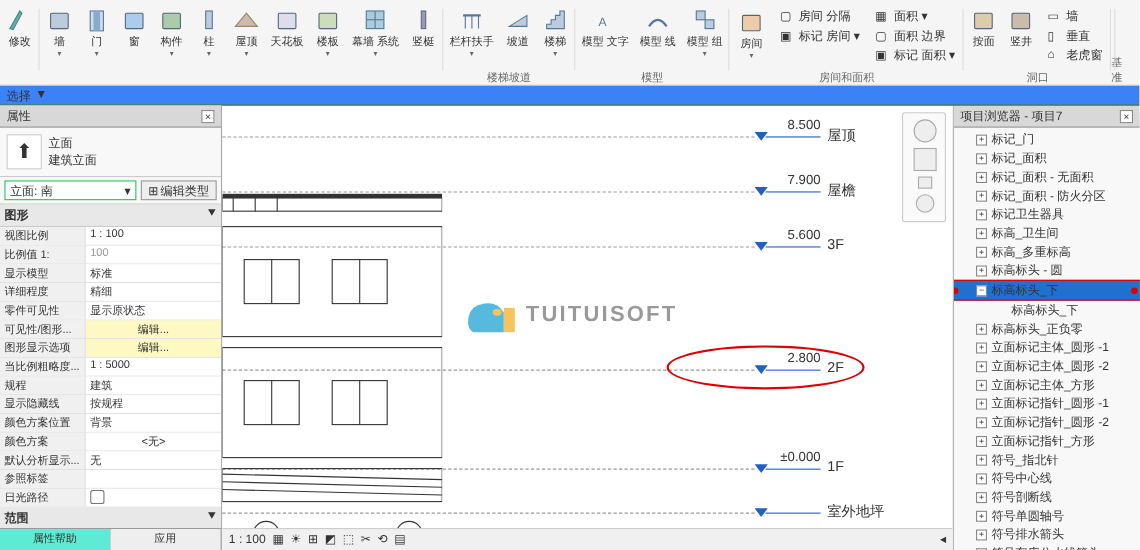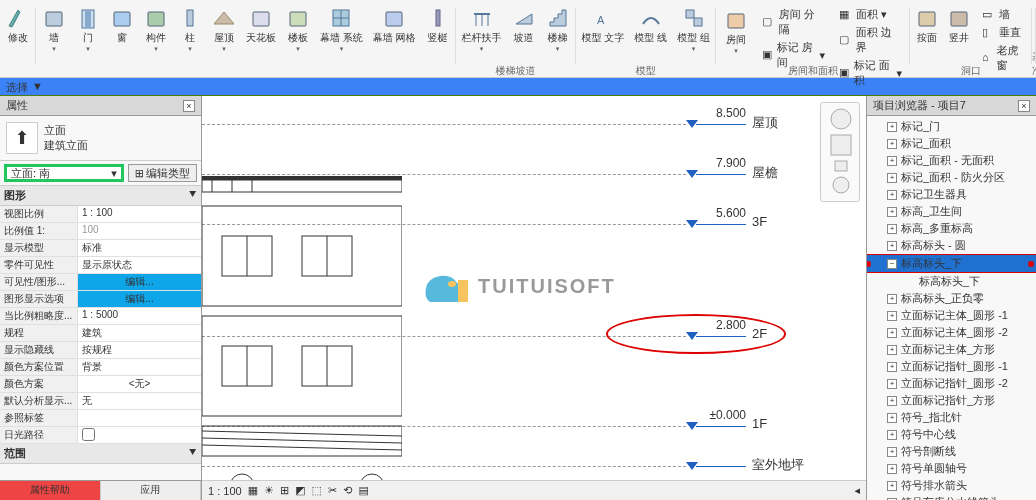--- a/index.html
+++ b/index.html
@@ -15,28 +15,28 @@
 .group-label{font-size:10px;color:#666;position:absolute;bottom:0;left:0;right:0;text-align:center}
 .sel-row{display:flex;padding:2px 6px;background:#3b82f6;border-bottom:1px solid #4d7c0f;height:18px}
 .main{display:flex;height:404px}
 .props{width:202px;background:#f8f8f8;border-right:1px solid #999;display:flex;flex-direction:column}
 .panel-hdr{background:#d8d8d8;padding:2px 6px;font-size:11px;display:flex;justify-content:space-between;align-items:center;border-bottom:1px solid #999}
 .close-x{width:12px;height:12px;background:#fff;border:1px solid #888;display:flex;align-items:center;justify-content:center;font-size:9px;cursor:pointer}
 .type-sel{display:flex;align-items:center;padding:6px;gap:6px;border-bottom:1px solid #ccc}
 .type-icon{width:32px;height:32px;border:1px solid #ccc;background:#fff;display:flex;align-items:center;justify-content:center;font-size:18px}
 .type-txt{display:flex;flex-direction:column;font-size:10px}
 .combo-row{display:flex;padding:3px 4px;gap:4px;border-bottom:1px solid #ccc}
-.combo{flex:1;height:18px;border:3px solid #22c55e;background:#fff;padding:0 4px;font-size:10px;display:flex;align-items:center;justify-content:space-between}
+.combo{flex:1;height:18px;border:1px solid #22c55e;background:#fff;padding:0 4px;font-size:10px;display:flex;align-items:center;justify-content:space-between}
 .ed-btn{height:18px;padding:0 6px;border:1px solid #999;background:#eee;font-size:10px;display:flex;align-items:center}
 .grid{flex:1;overflow-y:auto}
 .grid-hdr{background:#e8e8e8;padding:2px 4px;font-size:10px;font-weight:bold;border-bottom:1px solid #ccc;display:flex;justify-content:space-between}
 .grid-row{display:flex;border-bottom:1px solid #e0e0e0;height:17px}
 .grid-key{width:78px;padding:1px 4px;font-size:10px;background:#f0f0f0;border-right:1px solid #ddd;overflow:hidden}
 .grid-val{flex:1;padding:1px 4px;font-size:10px;background:#fff;overflow:hidden}
-.grid-val.btn{text-align:center;background:#0ea5e9;color:#333}
+.grid-val.btn{text-align:center;background:#fef9c3;color:#333}
 .grid-val.gray{color:#999}
 .grid-val input[type=checkbox]{margin:0}
 .bottom-row{display:flex;border-top:1px solid #999;height:20px}
 .bottom-row>div{flex:1;padding:2px 6px;font-size:10px;border-right:1px solid #ccc;text-align:center;background:#eee}
 .canvas{flex:1;position:relative;background:#fff;overflow:hidden}
 .drawing{position:absolute;left:0;top:0;right:0;bottom:20px}
 .level-line{position:absolute;left:0;right:180px;border-top:1px dashed #999;height:0}
 .level-mark{position:absolute;display:flex;align-items:center}
 .lm-tri{width:0;height:0;border-left:6px solid transparent;border-right:6px solid transparent;border-top:8px solid #2060c0}
 .lm-line{width:50px;height:1px;background:#2060c0;margin-left:-2px}
@@ -163,29 +163,20 @@
               <line x1="4" y1="12" x2="20" y2="12" stroke="#579"></line>
             </svg>
           </div>
           <div class="rb-label">幕墙
 系统</div>
           <div class="rb-arrow">▾</div>
         </div>
         <div class="rb-btn">
           <div class="rb-icon">
             <svg width="24" height="24">
-              <rect x="4" y="6" width="16" height="14" fill="#bce" stroke="#567" rx="1"></rect>
-            </svg>
-          </div>
-          <div class="rb-label">幕墙
-网格</div>
-        </div>
-        <div class="rb-btn">
-          <div class="rb-icon">
-            <svg width="24" height="24">
               <rect x="10" y="4" width="4" height="16" fill="#99b" stroke="#668"></rect>
             </svg>
           </div>
           <div class="rb-label">竖梃</div>
         </div>
       </div>
   </div>
   <div class="ribbon-group">
     <div class="ribbon-buttons" id="rg-circ">
         <div class="rb-btn">
@@ -379,20 +370,24 @@
           </div>
           <div class="grid-row">
             <div class="grid-key">比例值 1:</div>
             <div class="grid-val gray">100</div>
           </div>
           <div class="grid-row">
             <div class="grid-key">显示模型</div>
             <div class="grid-val">标准</div>
           </div>
           <div class="grid-row">
+            <div class="grid-key">详细程度</div>
+            <div class="grid-val">精细</div>
+          </div>
+          <div class="grid-row">
             <div class="grid-key">零件可见性</div>
             <div class="grid-val">显示原状态</div>
           </div>
           <div class="grid-row">
             <div class="grid-key">可见性/图形...</div>
             <div class="grid-val btn">编辑...</div>
           </div>
           <div class="grid-row">
             <div class="grid-key">图形显示选项</div>
             <div class="grid-val btn">编辑...</div>
@@ -430,21 +425,21 @@
             <div class="grid-val"><input type="checkbox" style=""></div>
           </div>
         </div>
       <div class="grid-hdr">
           <span>范围</span>
           <span>⯆</span>
         </div>
 
     </div>
     <div class="bottom-row">
-      <div style="background:#ef4444">属性帮助</div>
+      <div style="background:#5eead4">属性帮助</div>
       <div>应用</div>
     </div>
   </div>
 
   <div class="canvas">
 
     <div class="drawing" id="drawing">
         <div class="level-line" style="top:28px"></div>
         <div class="level-mark" style="top:24px;right:120px">
           <div class="lm-tri"></div>

